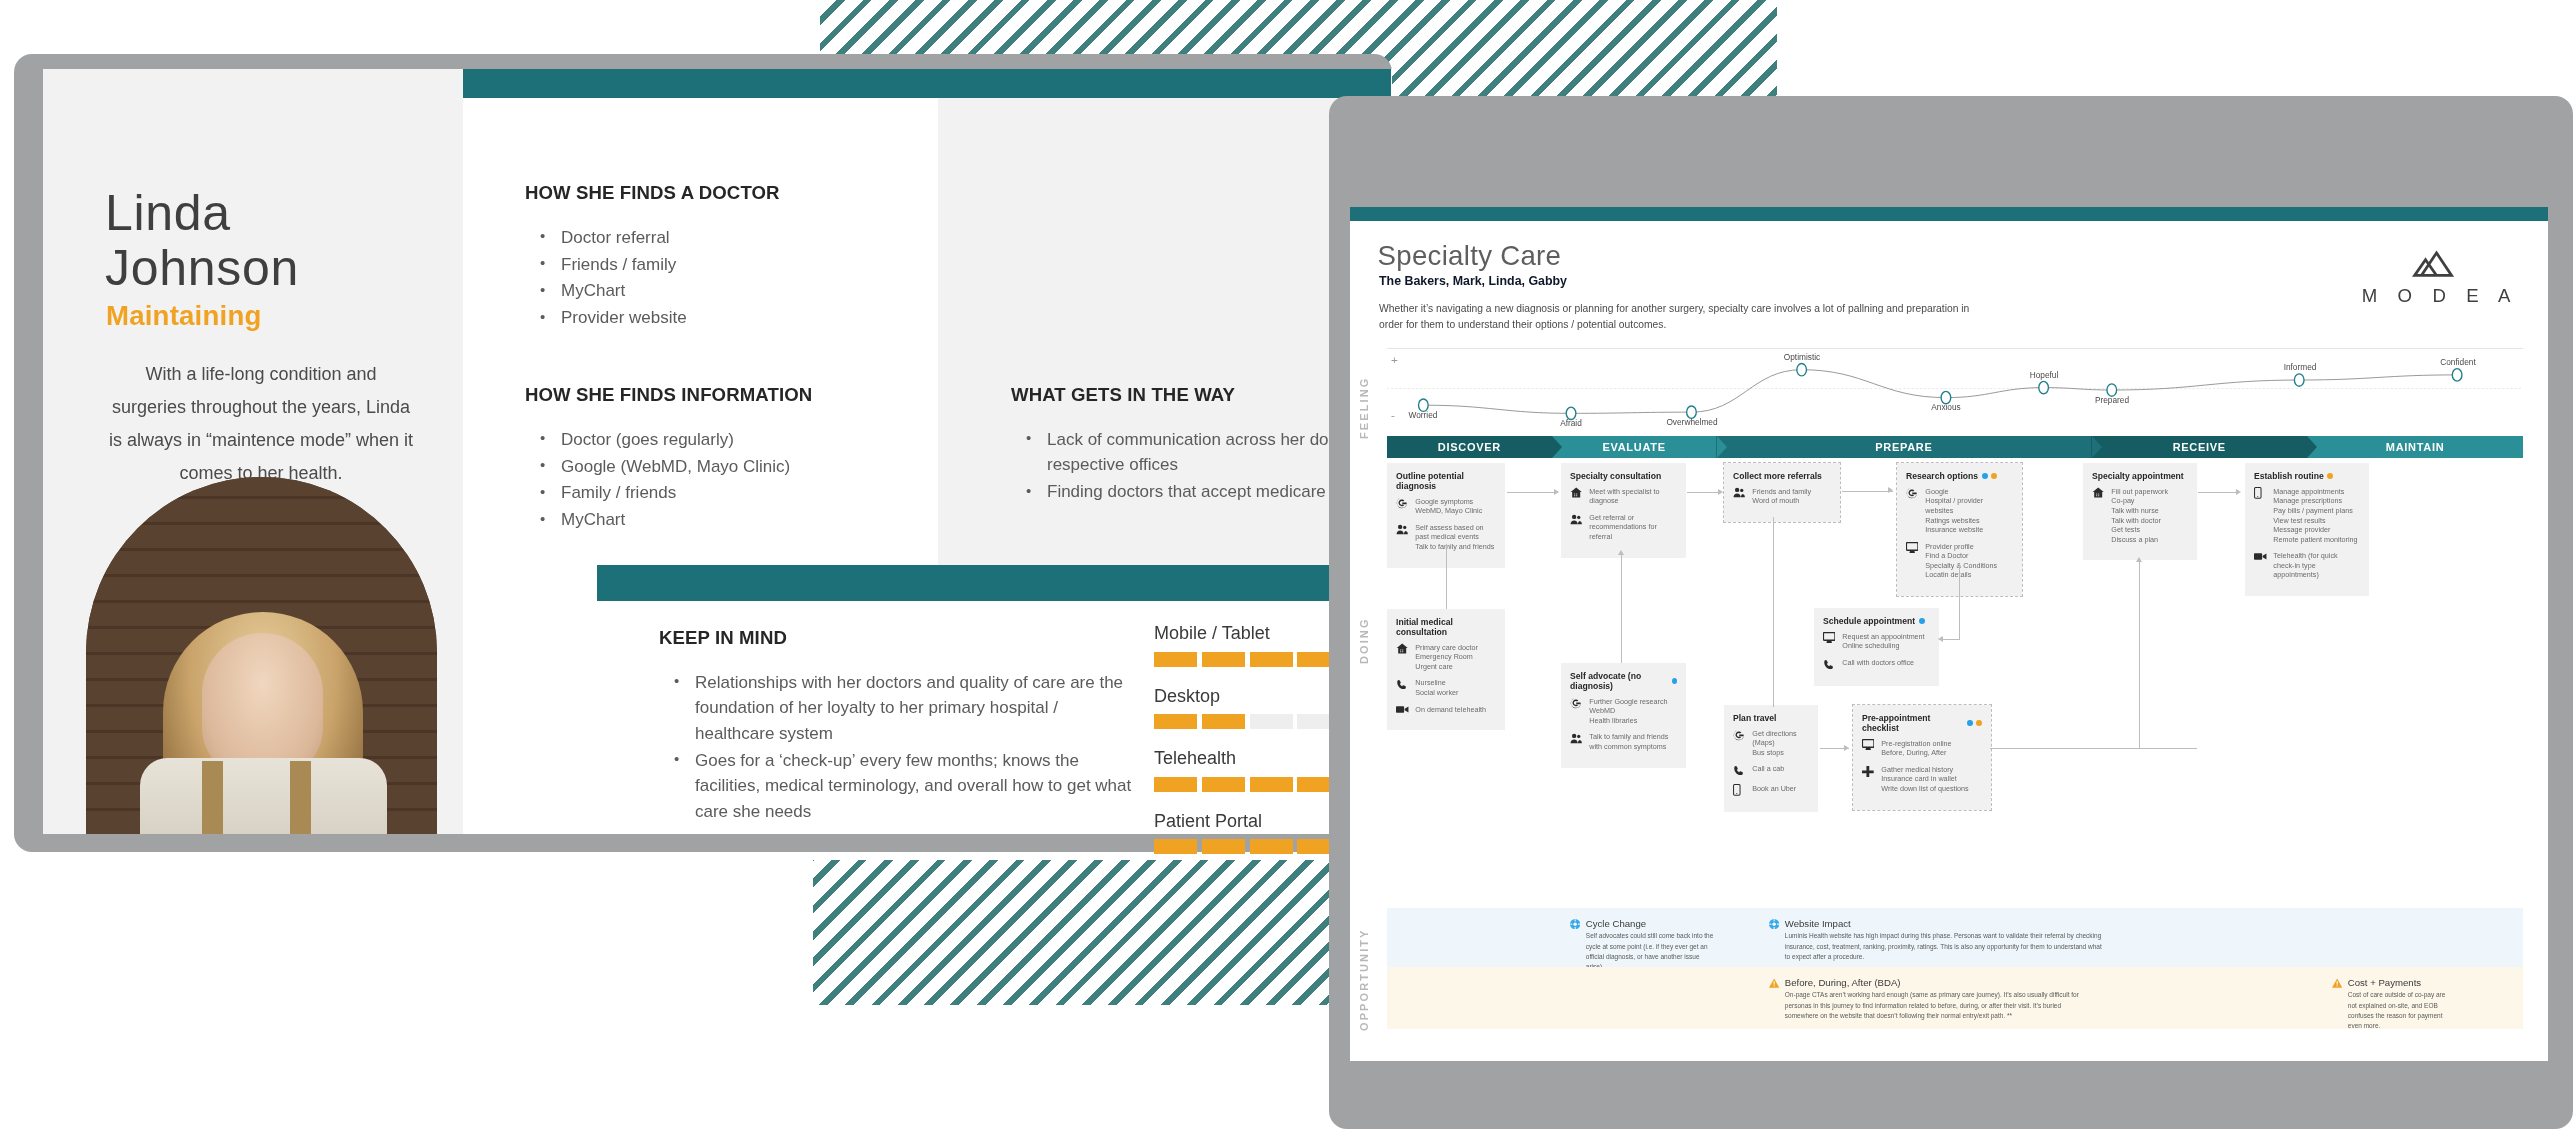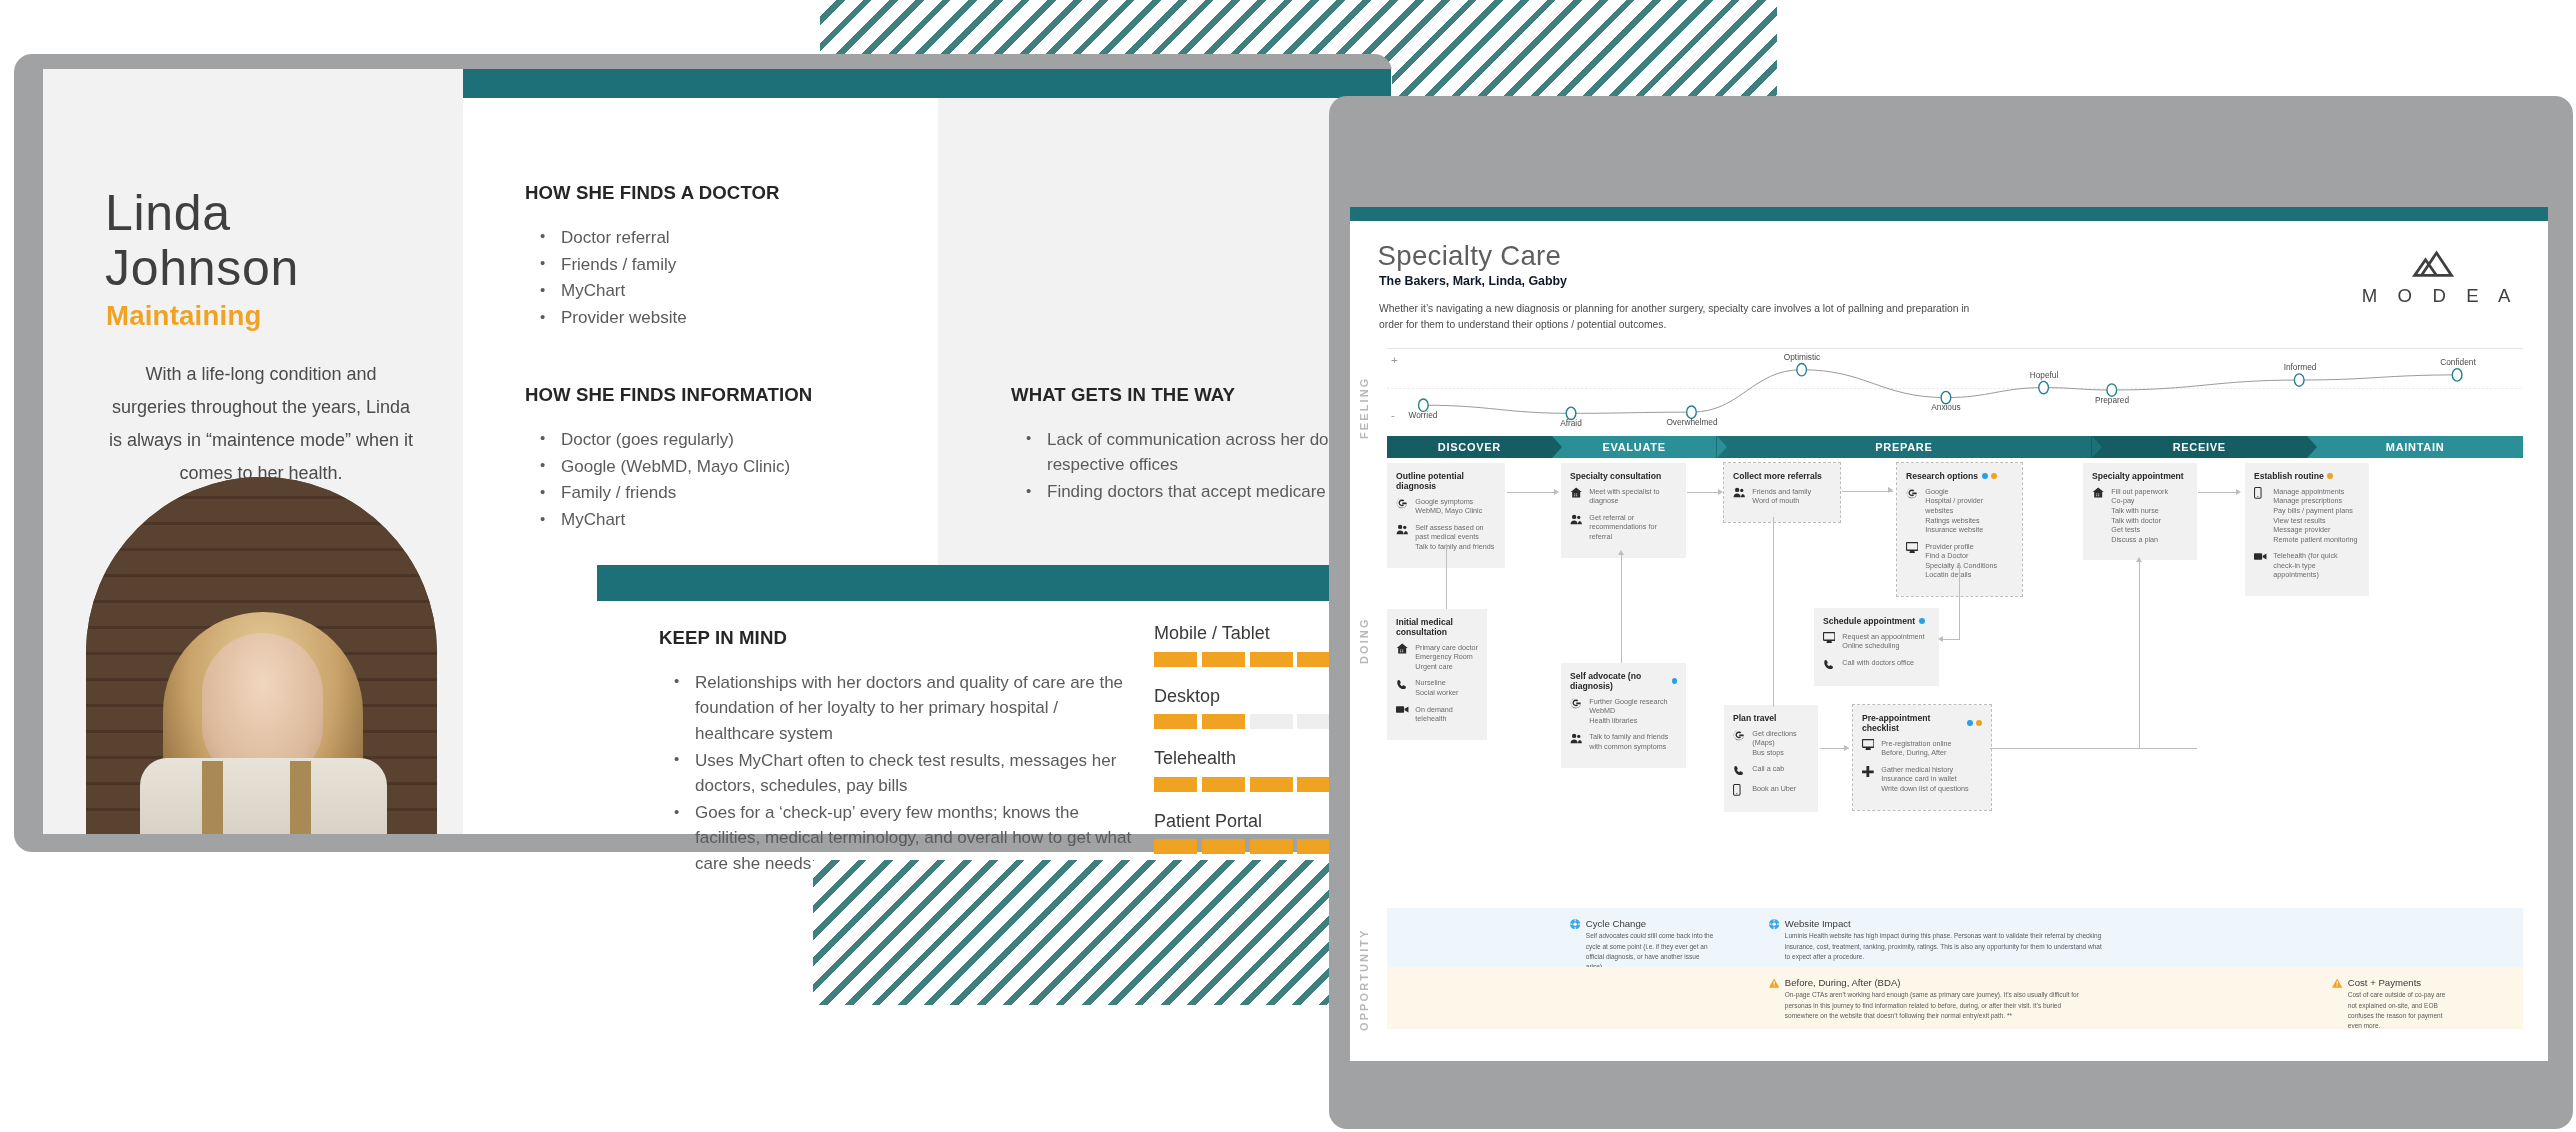--- a/index.html
+++ b/index.html
@@ -196,21 +196,20 @@
       <ul class="bullets">
           <li>Lack of communication across her doctors and their respective offices</li>
           <li>Finding doctors that accept medicare</li>
         </ul>
     </div>
 
     <div id="keep-in-mind">
       <div class="col-head">KEEP IN MIND</div>
       <ul class="bullets">
           <li>Relationships with her doctors and quality of care are the foundation of her loyalty to her primary hospital / healthcare system</li>
-          <li>Uses MyChart often to check test results, messages her doctors, schedules, pay bills</li>
           <li>Goes for a ‘check-up’ every few months; knows the facilities, medical terminology, and overall how to get what care she needs</li>
         </ul>
     </div>
 
     <div id="devices">
         <div class="device-row">
           <div class="device-label">Mobile / Tablet</div>
           <div class="device-bars">
             <span class="on"></span>
             <span class="on"></span>
@@ -340,21 +339,21 @@
                 <path fill="#2b2b2b" d="M1 19c0-4 3.2-7 7-7s7 3 7 7z"></path>
                 <path fill="#2b2b2b" d="M15.2 19c0-3.1 1.4-5.5 3.6-6.3 2.6.5 4.2 3 4.2 6.3z"></path>
               </svg>
             </div>
             <div class="txt">
               <div>Self assess based on past medical events</div>
               <div>Talk to family and friends</div>
             </div>
           </div>
         </div>
-        <div class="card" style="left: 0px; top: 146px; width: 100px;">
+        <div class="card" style="left: 0px; top: 146px; width: 118px;">
           <h4>
             <span>Initial medical consultation</span>
           </h4>
           <div class="row">
             <div class="ico">
               <svg width="12.4" height="11" viewBox="0 0 24 22">
                 <path fill="#2b2b2b" d="M12 1 1 10h3v11h16V10h3zM8 13h2v2H8zm4 0h2v2h-2zm-4 3.5h2v2H8zm4 0h2v2h-2z"></path>
               </svg>
             </div>
             <div class="txt">

